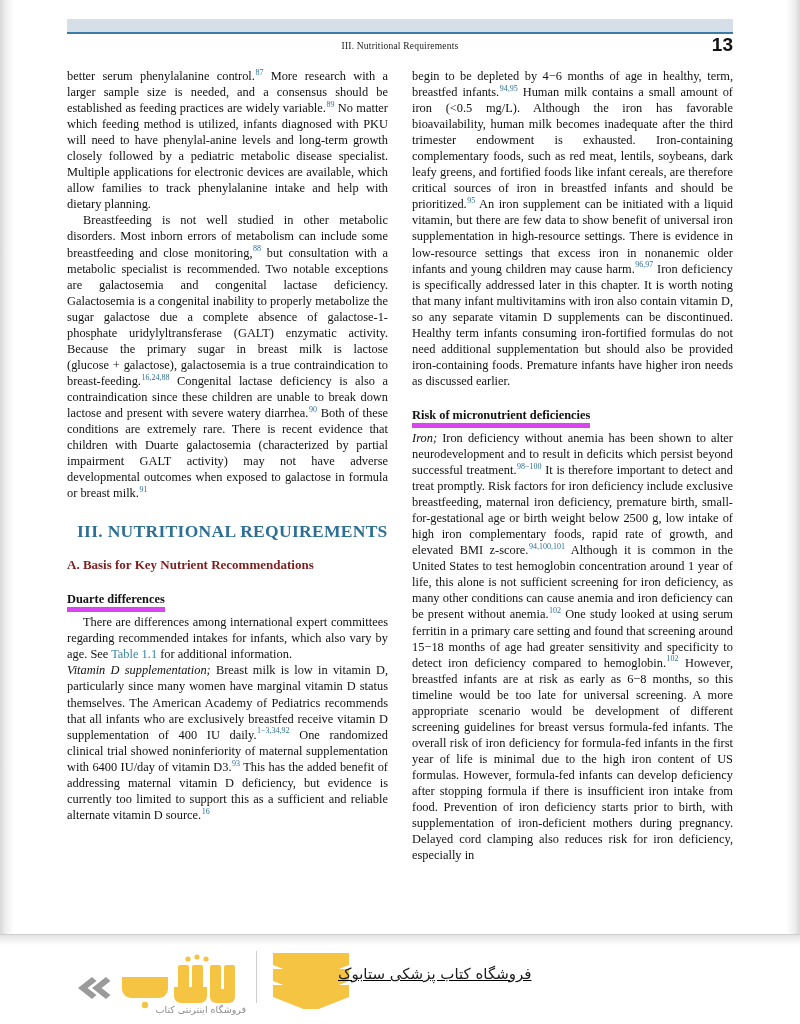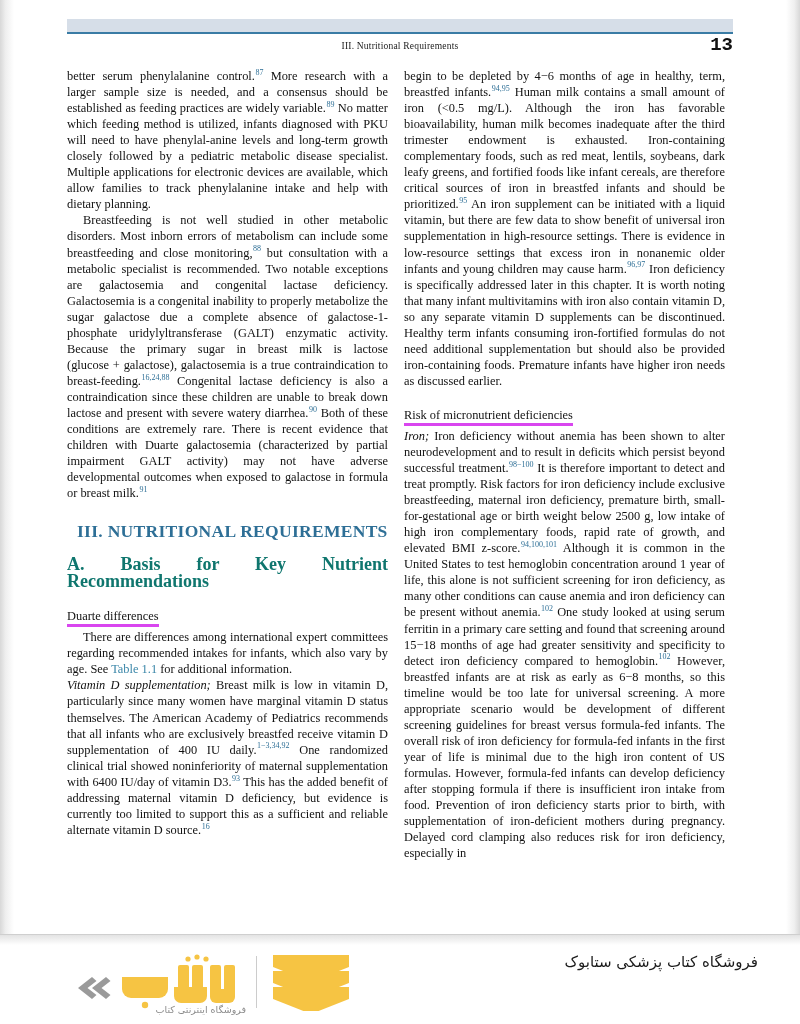--- a/index.html
+++ b/index.html
@@ -58,34 +58,34 @@
     text-align: center;
     font-family: "Liberation Serif", serif;
     font-size: 9.5px;
     letter-spacing: 0.2px;
     color: #1a1a1a;
     top: 3px;
   }
   .page-number {
     position: absolute;
     right: 0; top: -4px;
-    font-family: Liberation Mono, monospace;
+    font-family: Liberation Sans, sans-serif;
     font-size: 19px;
     font-weight: bold;
     color: #111111;
   }
 
   
   .columns {
     position: absolute;
     left: 67px; top: 68px;
     width: 666px;
     height: 860px;
     display: flex;
-    gap: 16px;
+    gap: 24px;
   }
   .col {
     width: 321px;
     font-size: 12.4px;
     line-height: 16.05px;
     color: #111111;
     text-align: justify;
     text-justify: inter-word;
     hyphens: manual;
   }
@@ -114,35 +114,35 @@
     font-size: 17.5px;
     font-weight: bold;
     color: #2e6f96;
     letter-spacing: 0.3px;
     margin: 19px 0 0 0;
     text-indent: 10px;
     line-height: 22px;
   }
   h2.sub-heading {
     font-family: "Liberation Serif", serif;
-    font-size: 18px;
+    font-size: 13px;
     font-weight: bold;
-    color: #0f766e;
+    color: #7f1d1d;
     margin: 14px 0 0 0;
     line-height: 17px;
   }
   h3.sub-sub-heading {
     font-family: "Liberation Serif", serif;
     font-size: 12.4px;
-    font-weight: normal;
+    font-weight: bold;
     color: #111111;
     margin: 9px 0 2px 0;
     line-height: 16px;
     display: inline-block;
-    border-bottom: 3px solid #d946ef;
+    border-bottom: 5px solid #d946ef;
     padding-bottom: 0px;
   }
   .head-wrap { margin-top: 9px; }
 
   em.run-in {
     font-style: italic;
   }
 
   .spacer-sm { height: 9px; }
 
@@ -157,21 +157,20 @@
   .footer-shade {
     position: absolute;
     left: 0; top: 0; width: 800px; height: 10px;
     background: linear-gradient(to bottom, #e3e3e3 0%, #ffffff 100%);
   }
   .logo-block {
     position: absolute;
     left: 70px; top: 16px;
     width: 300px; height: 62px;
     display: flex;
-    align-items: center;
   }
   .logo-word {
     position: relative;
     width: 180px;
     height: 62px;
   }
   .logo-sub {
     position: absolute;
     right: 4px; bottom: -2px;
     font-size: 9.5px;
@@ -184,23 +183,24 @@
     background: #cccccc;
     margin: 0 14px 0 6px;
   }
   .chevmark {
     width: 80px; height: 58px;
     position: relative;
   }
 
   .footer-right {
     position: absolute;
-    right: 42px; top: 18px;
-    text-align: right;
+    right: 42px; top: 30px;
+    text-align: left;
     width: 420px;
+    text-decoration: underline;
   }
   .fa-line {
     direction: rtl;
     font-family: "DejaVu Sans", sans-serif;
     font-size: 15px;
     color: #1b1b1b;
     margin-bottom: 7px;
   }
   .url-line {
     font-family: "DejaVu Sans", sans-serif;

